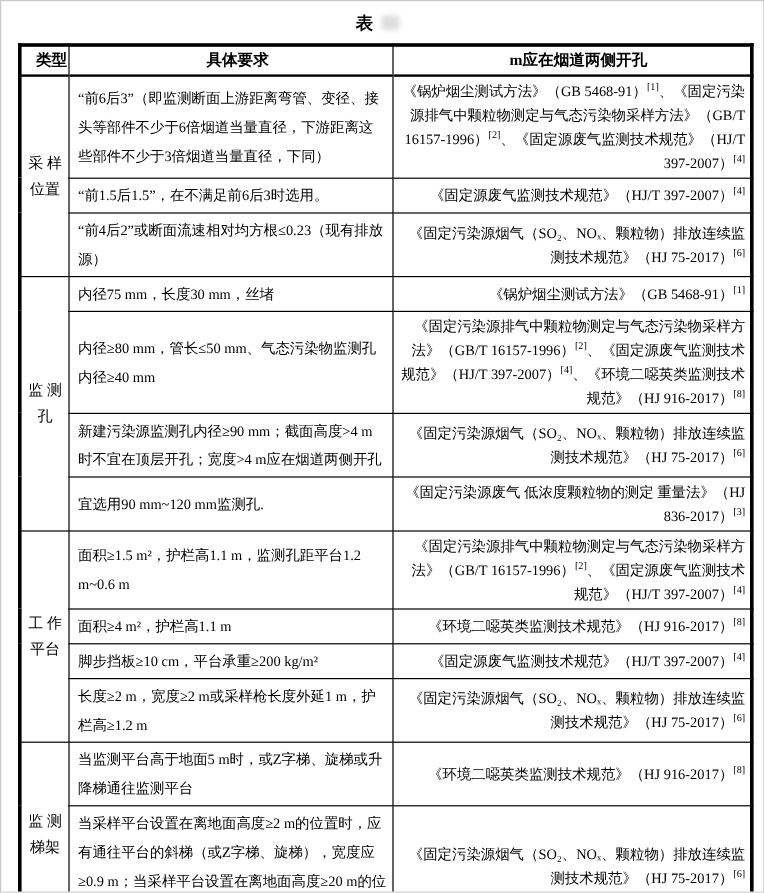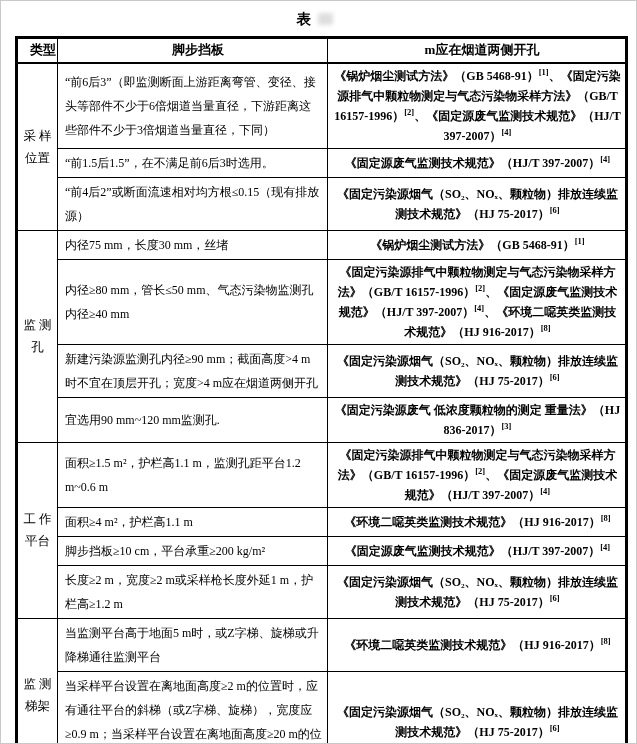--- a/index.html
+++ b/index.html
@@ -41,22 +41,22 @@
   }
   td.type-cell{
     width:41px;text-align:center;white-space:pre-line;
     font-size:12.5px;line-height:22px;padding:2px 1px;
   }
   td.req-cell{
     width:270px;text-align:left;line-height:24px;
     padding:2px 5px 2px 7px;
   }
   td.std-cell{
-    width:299px;text-align:center;line-height:20px;
-    padding:2px 4px 2px 6px;position:relative;font-weight:bold;
+    width:299px;text-align:right;line-height:20px;
+    padding:2px 4px 2px 6px;position:relative;
   }
   .std-cell sup{font-size:8.5px;line-height:0;}
   .redaction{
     position:absolute;right:6px;bottom:2px;
     width:110px;height:25px;border-radius:13px;
     background:conic-gradient(#bcbcbc 25%,#cecece 0 50%,#b4b4b4 0 75%,#d6d6d6 0) 0 0/22px 13px;
     filter:blur(1px);
   }
 </style>
 </head>
@@ -71,37 +71,37 @@
 
   <table class="std-table">
     <colgroup>
       <col style="width:41px">
       <col style="width:270px">
       <col style="width:299px">
     </colgroup>
     <thead>
       <tr>
         <th>类型</th>
-        <th>脚步挡板</th>
+        <th>具体要求</th>
         <th>m应在烟道两侧开孔</th>
       </tr>
     </thead>
     <tbody>
         <tr>
           <td class="type-cell" rowspan="3">采 样
 位置</td>
           <td class="req-cell">“前6后3”（即监测断面上游距离弯管、变径、接头等部件不少于6倍烟道当量直径，下游距离这些部件不少于3倍烟道当量直径，下同）</td>
           <td class="std-cell">《锅炉烟尘测试方法》（GB 5468-91）<sup>[1]</sup>、《固定污染源排气中颗粒物测定与气态污染物采样方法》（GB/T 16157-1996）<sup>[2]</sup>、《固定源废气监测技术规范》（HJ/T 397-2007）<sup>[4]</sup></td>
         </tr>
         <tr>
           <td class="req-cell">“前1.5后1.5”，在不满足前6后3时选用。</td>
           <td class="std-cell">《固定源废气监测技术规范》（HJ/T 397-2007）<sup>[4]</sup></td>
         </tr>
         <tr>
-          <td class="req-cell">“前4后2”或断面流速相对均方根≤0.15（现有排放源）</td>
+          <td class="req-cell">“前4后2”或断面流速相对均方根≤0.23（现有排放源）</td>
           <td class="std-cell">《固定污染源烟气（SO₂、NOₓ、颗粒物）排放连续监测技术规范》（HJ 75-2017）<sup>[6]</sup></td>
         </tr>
         <tr>
           <td class="type-cell" rowspan="4">监 测
 孔</td>
           <td class="req-cell">内径75 mm，长度30 mm，丝堵</td>
           <td class="std-cell">《锅炉烟尘测试方法》（GB 5468-91）<sup>[1]</sup></td>
         </tr>
         <tr>
           <td class="req-cell">内径≥80 mm，管长≤50 mm、气态污染物监测孔内径≥40 mm</td>

